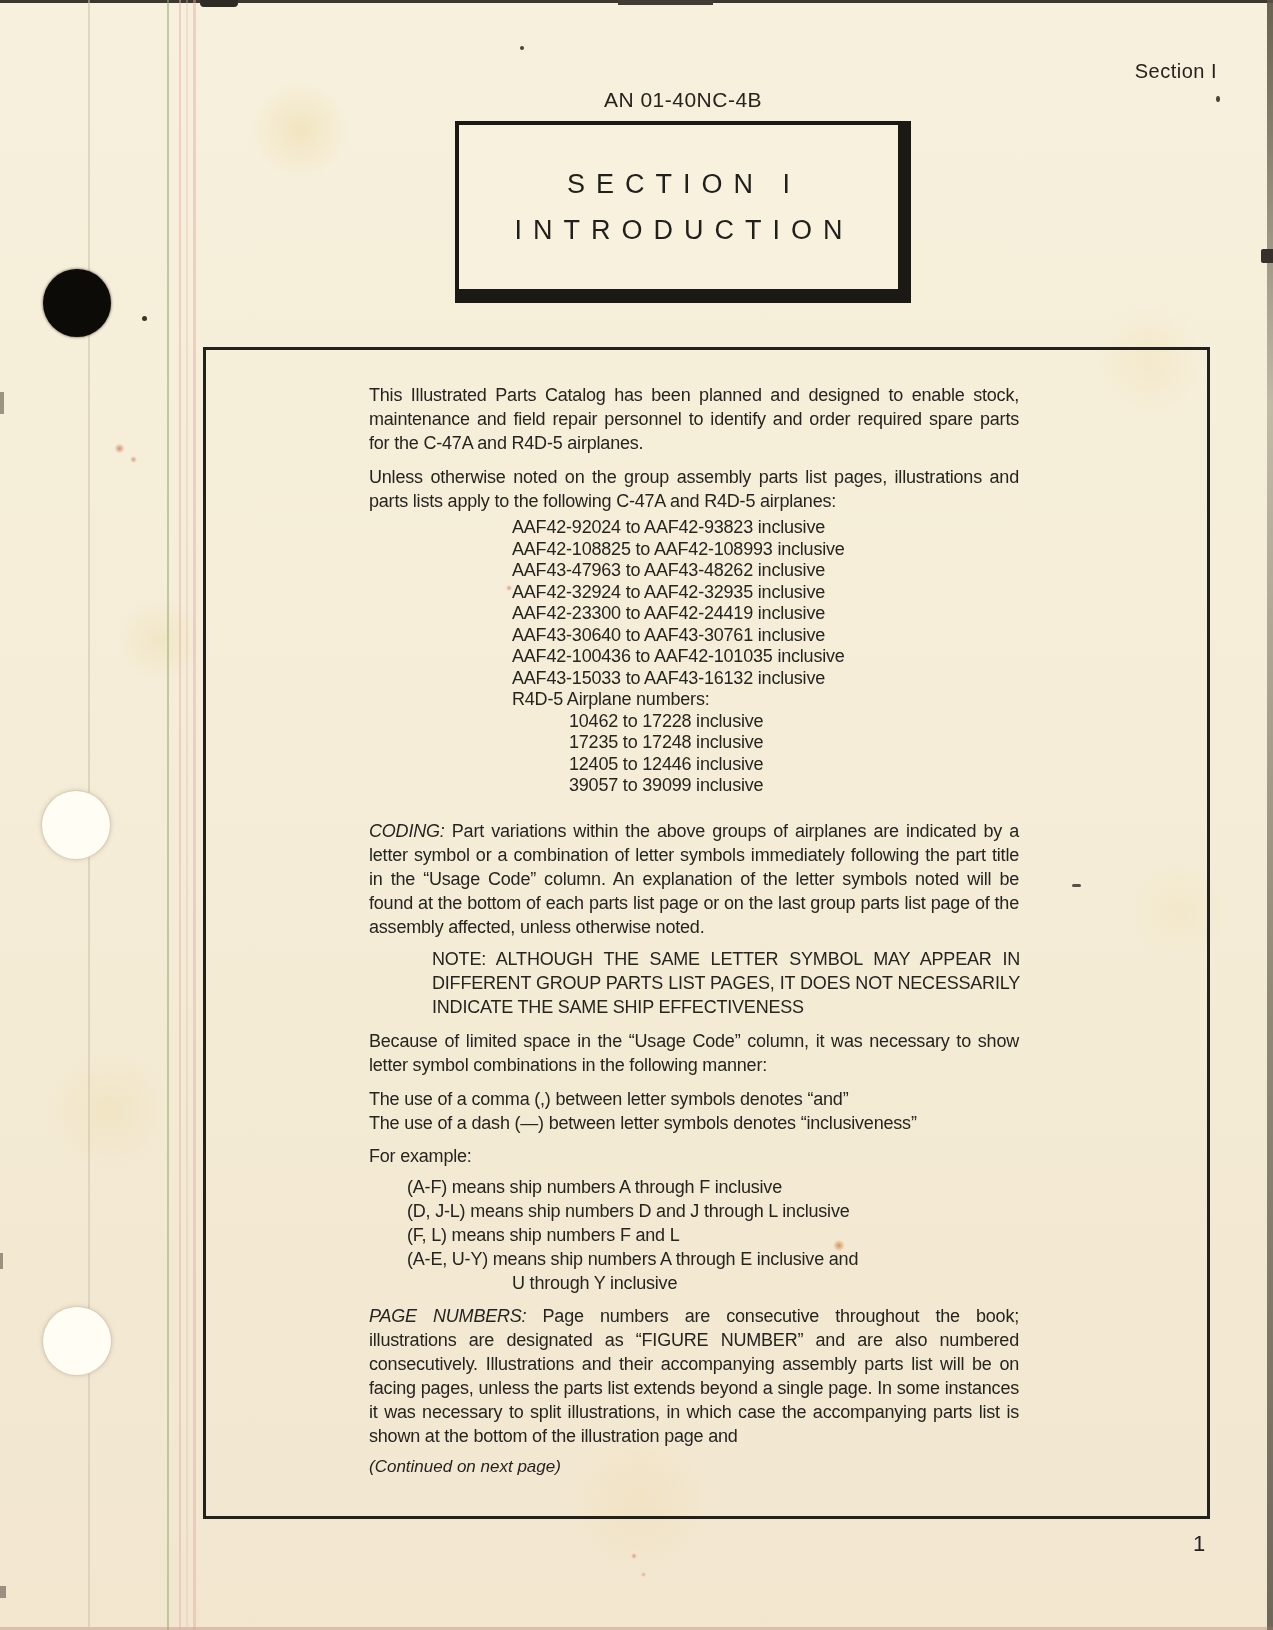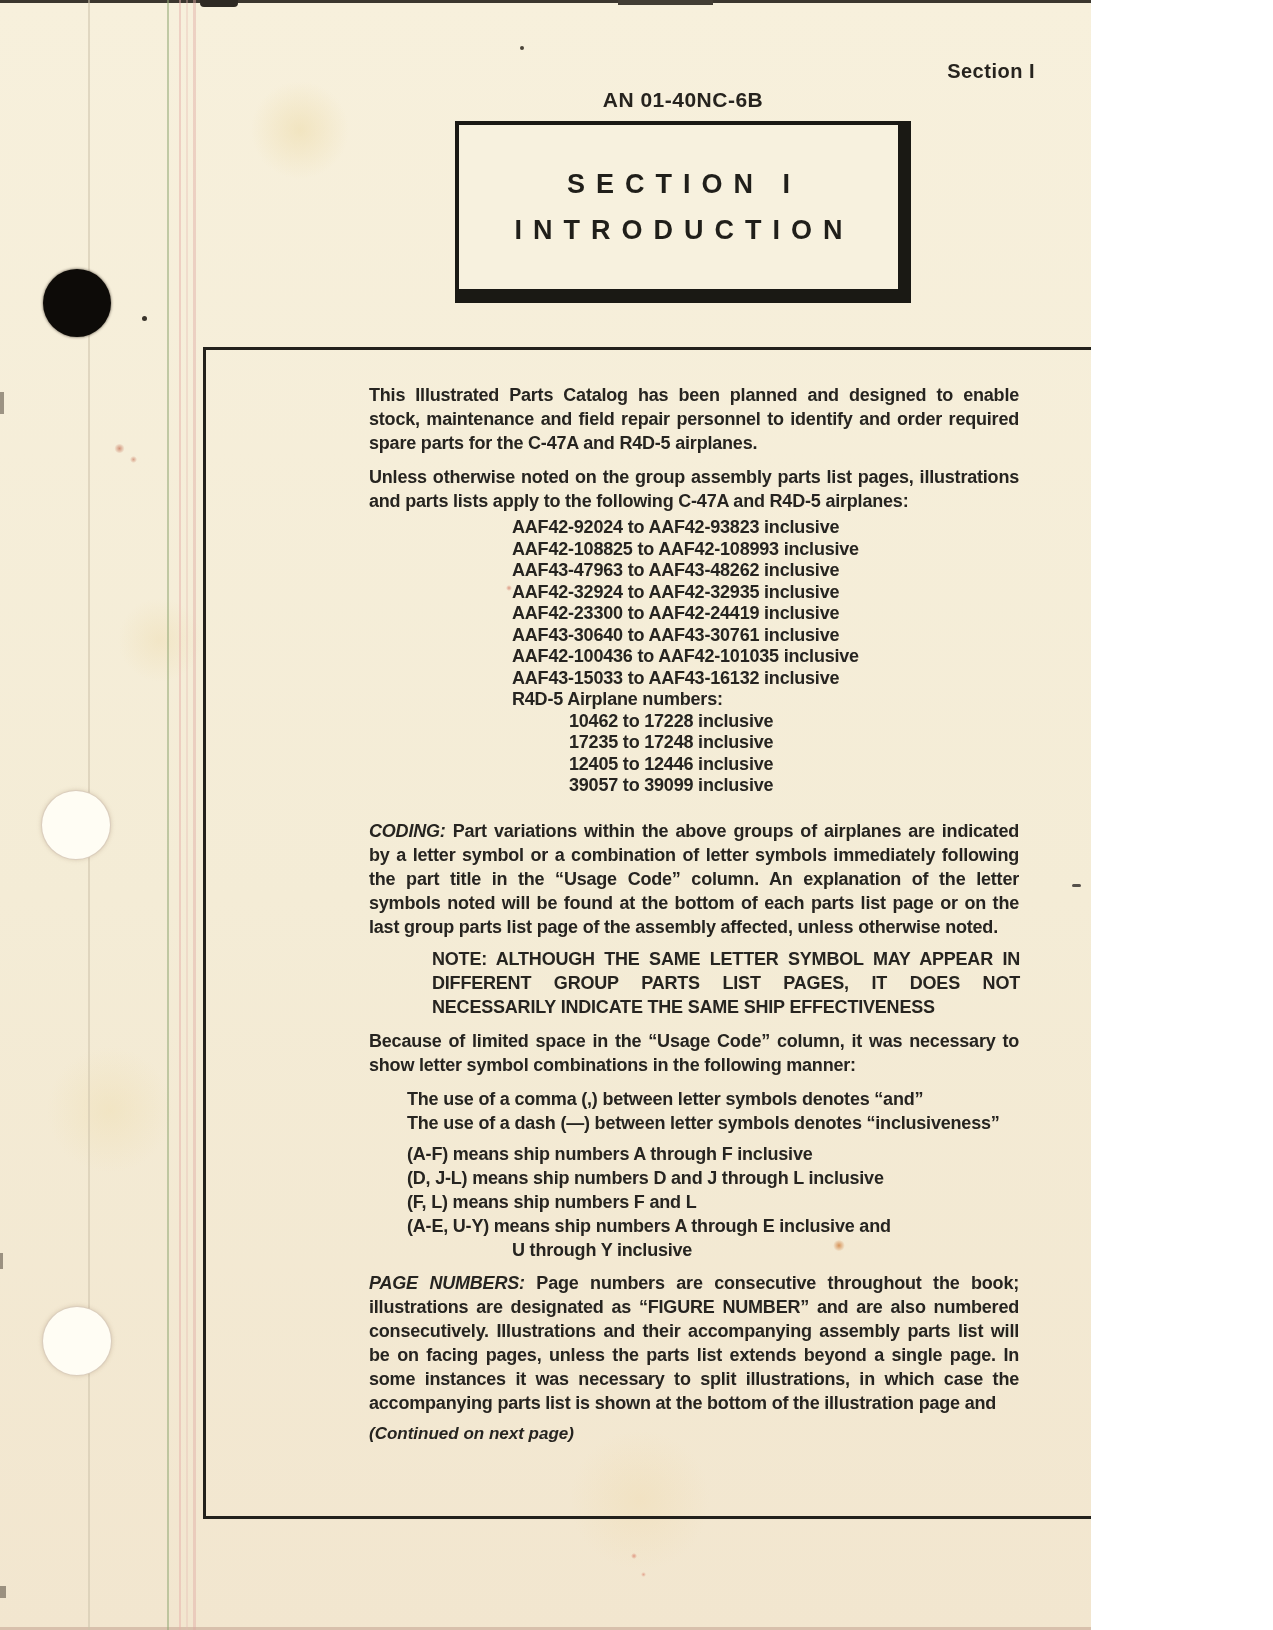--- a/index.html
+++ b/index.html
@@ -1,18 +1,18 @@
 <!DOCTYPE html>
 <html><head>
 <meta charset="utf-8">
 <style>
   html,body{margin:0;padding:0;}
   .page{
-    position:relative;width:1091px;height:1630px;overflow:hidden;
-    color:#26231e;font-family:"Liberation Sans",sans-serif;font-weight:bold;
+    position:relative;width:1273px;height:1630px;overflow:hidden;
+    color:#26231e;font-family:"Liberation Sans",sans-serif;font-weight:normal;
     background:
       radial-gradient(circle 70px at 300px 130px, rgba(235,215,160,0.45), transparent 70%),
       radial-gradient(circle 55px at 680px 180px, rgba(238,218,165,0.40), transparent 70%),
       radial-gradient(circle 80px at 1150px 360px, rgba(240,222,175,0.35), transparent 70%),
       radial-gradient(circle 90px at 110px 1110px, rgba(238,220,172,0.40), transparent 70%),
       radial-gradient(circle 100px at 640px 1500px, rgba(240,220,178,0.45), transparent 70%),
       radial-gradient(circle 70px at 1180px 910px, rgba(240,224,180,0.35), transparent 70%),
       radial-gradient(circle 60px at 160px 640px, rgba(236,216,166,0.35), transparent 70%),
       linear-gradient(180deg,#f7f0dc 0%,#f4ecd6 55%,#f2e6cf 100%);
   }
@@ -55,21 +55,21 @@
   .body-col p{margin:0;}
   .p1{margin-top:13px !important;}
   .p2{margin-top:10px !important;}
   .plane-list{margin-top:4px;padding-left:143px;line-height:21.5px;list-style:none;}
   .r4d-list{padding-left:200px;line-height:21.5px;list-style:none;margin:0;}
   ul{margin:0;}
   .coding-para{margin-top:22px !important;}
   .lbl{font-style:italic;}
   .note-block{margin-top:8px;margin-left:63px;width:588px;text-align:justify;}
   .because-para{margin-top:10px !important;}
-  .indent-line{margin-left:38px;white-space:nowrap;text-align:left;}
+  .indent-line{white-space:nowrap;text-align:left;}
   .comma-line{margin-top:10px;}
   .for-example{margin-top:9px;}
   .example-list{margin-top:7px;padding-left:38px;list-style:none;line-height:24px;text-align:left;}
   .example-cont{margin-left:143px;text-align:left;}
   .pagenum-para{margin-top:9px !important;}
   .continued{margin-top:7px;text-align:left;padding-right:10px;font-style:italic;font-size:17px;letter-spacing:0;}
   .page-number{position:absolute;left:1193px;top:1531px;font-size:22px;}
 </style>
 </head>
 <body>
@@ -100,21 +100,21 @@
   <div class="stain" style="left:506px;top:585px;width:6px;height:6px;background:radial-gradient(circle,rgba(200,80,60,0.55),transparent 72%);"></div>
   <div class="stain" style="left:833px;top:1240px;width:12px;height:11px;background:radial-gradient(circle,rgba(205,118,48,0.75),transparent 72%);"></div>
   <div class="stain" style="left:631px;top:1553px;width:6px;height:6px;background:radial-gradient(circle,rgba(210,90,70,0.55),transparent 72%);"></div>
   <div class="stain" style="left:641px;top:1572px;width:5px;height:5px;background:radial-gradient(circle,rgba(210,90,70,0.45),transparent 72%);"></div>
   <div class="stain" style="left:142px;top:316px;width:5px;height:5px;background:#3a342c;"></div>
   <div class="stain" style="left:520px;top:46px;width:4px;height:4px;background:#4a4438;"></div>
   <div class="stain" style="left:1216px;top:96px;width:4px;height:6px;background:#4a4438;"></div>
   <div style="position:absolute;left:1072px;top:884px;width:9px;height:3px;background:#55504a;border-radius:2px;"></div>
 
   <div class="section-header">Section I</div>
-  <div class="doc-number">AN 01-40NC-6B</div>
+  <div class="doc-number">AN 01-40NC-4B</div>
 
   <div class="title-box">
     <div class="title-line">SECTION I</div>
     <div class="title-line">INTRODUCTION</div>
   </div>
 
   <div class="content-box"></div>
 
   <div class="body-col">
     <p class="p1">This Illustrated Parts Catalog has been planned and designed to enable stock, maintenance and field repair personnel to identify and order required spare parts for the C-47A and R4D-5 airplanes.</p>
@@ -141,20 +141,21 @@
       </ul>
 
     <p class="coding-para"><span class="lbl">CODING:</span> <span>Part variations within the above groups of airplanes are indicated by a letter symbol or a combination of letter symbols immediately following the part title in the “Usage Code” column. An explanation of the letter symbols noted will be found at the bottom of each parts list page or on the last group parts list page of the assembly affected, unless otherwise noted.</span></p>
 
     <div class="note-block">NOTE: ALTHOUGH THE SAME LETTER SYMBOL MAY APPEAR IN DIFFERENT GROUP PARTS LIST PAGES, IT DOES NOT NECESSARILY INDICATE THE SAME SHIP EFFECTIVENESS</div>
 
     <p class="because-para">Because of limited space in the “Usage Code” column, it was necessary to show letter symbol combinations in the following manner:</p>
 
     <div class="indent-line comma-line">The use of a comma (,) between letter symbols denotes “and”</div>
     <div class="indent-line">The use of a dash (—) between letter symbols denotes “inclusiveness”</div>
+    <div class="indent-line for-example">For example:</div>
 
     <ul class="example-list">
 
     <li>(A-F) means ship numbers A through F inclusive</li>
         <li>(D, J-L) means ship numbers D and J through L inclusive</li>
         <li>(F, L) means ship numbers F and L</li>
         <li>(A-E, U-Y) means ship numbers A through E inclusive and</li>
       </ul>
     <div class="example-cont">U through Y inclusive</div>
 

